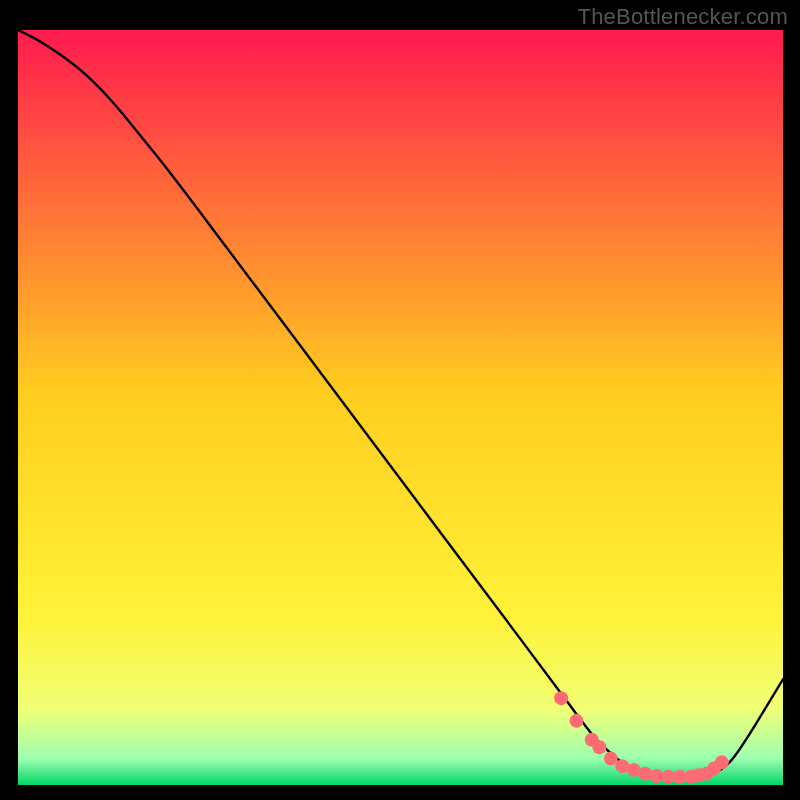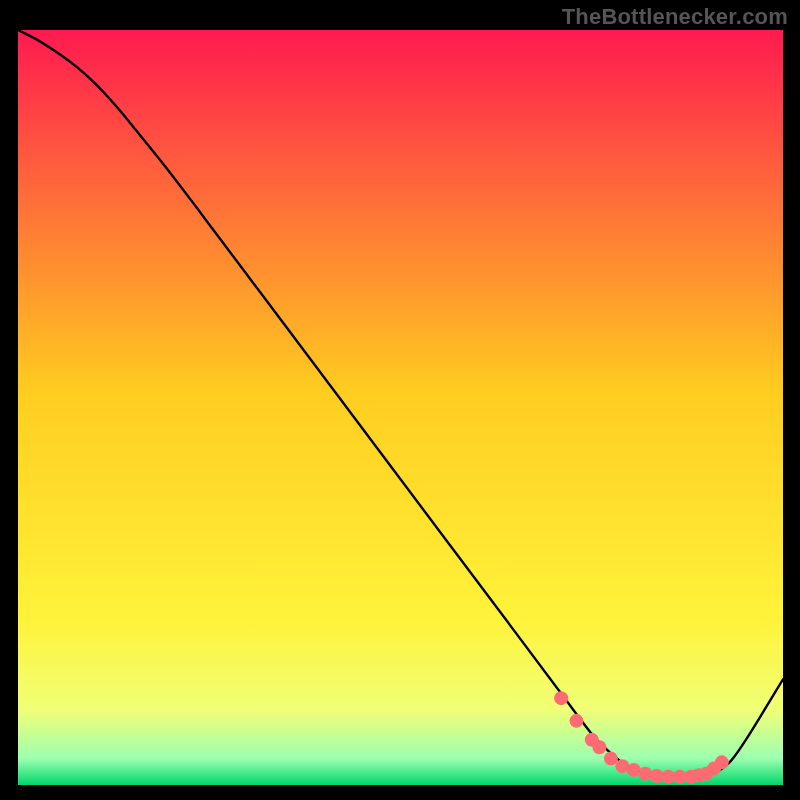--- a/index.html
+++ b/index.html
@@ -16,21 +16,21 @@
     width: 800px;
     height: 800px;
     background: #000;
   }
   .watermark {
     position: absolute;
     top: 4px;
     right: 12px;
     color: #555;
     font-size: 22px;
-    font-weight: 700;
+    font-weight: 400;
     letter-spacing: 0.2px;
     z-index: 30;
     pointer-events: none;
   }
   svg.chart {
     position: absolute;
     left: 18px;
     top: 30px;
     width: 765px;
     height: 755px;

